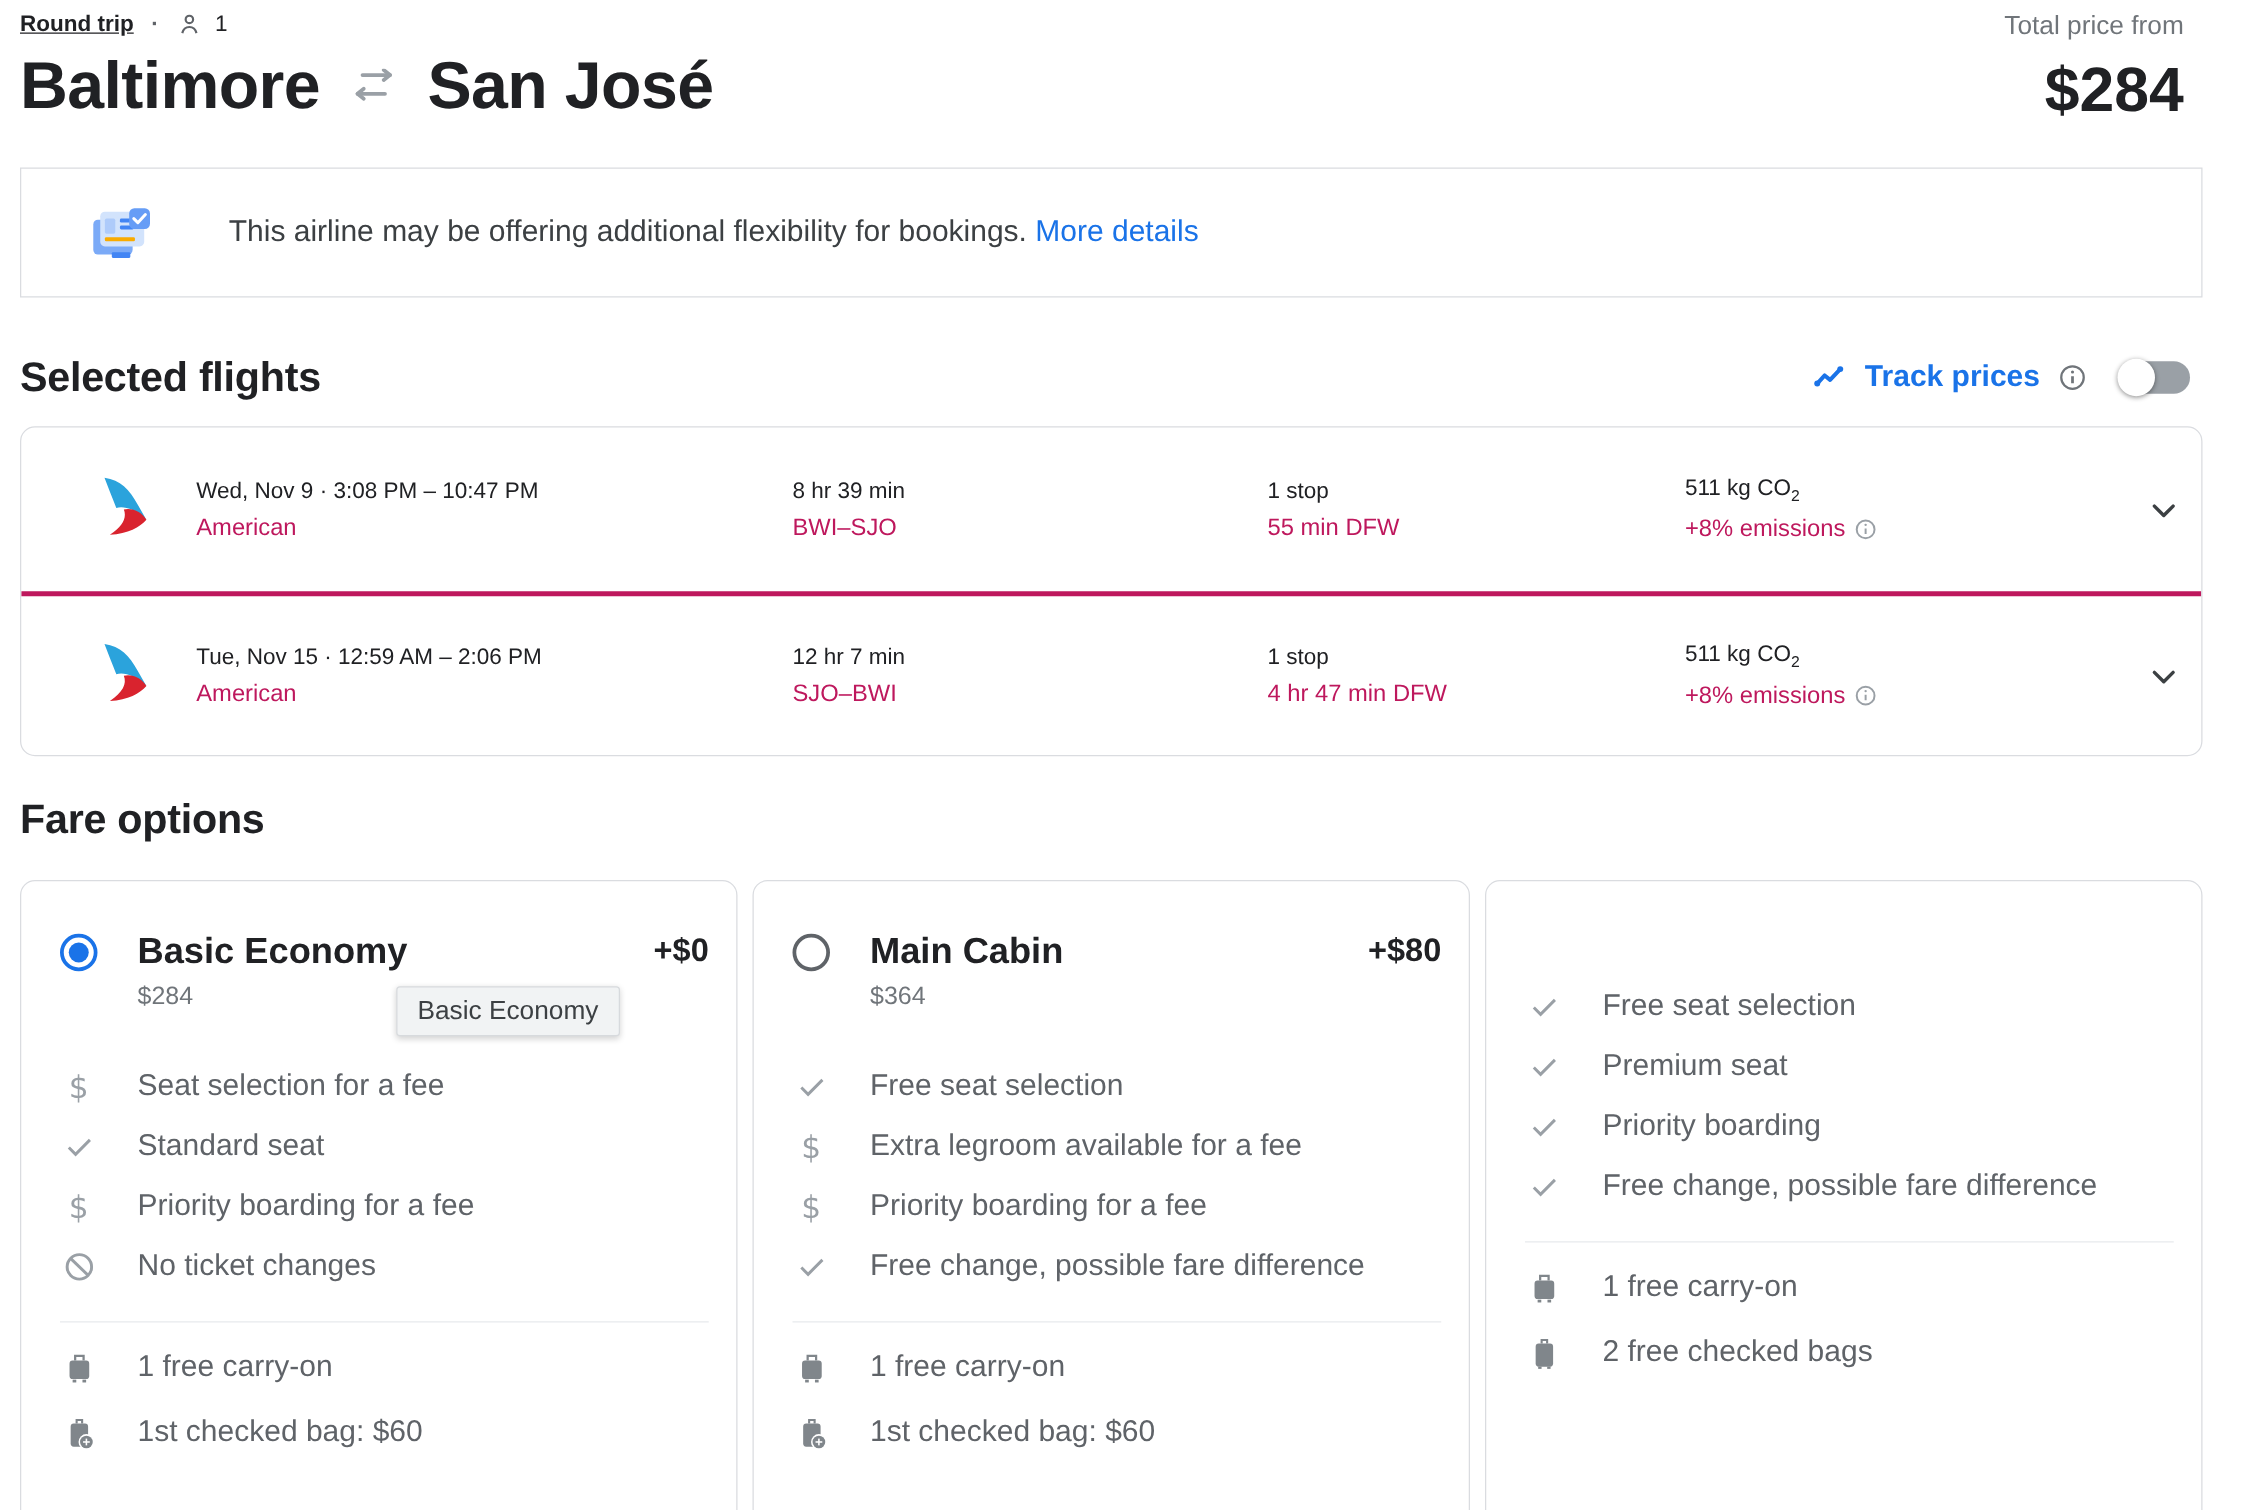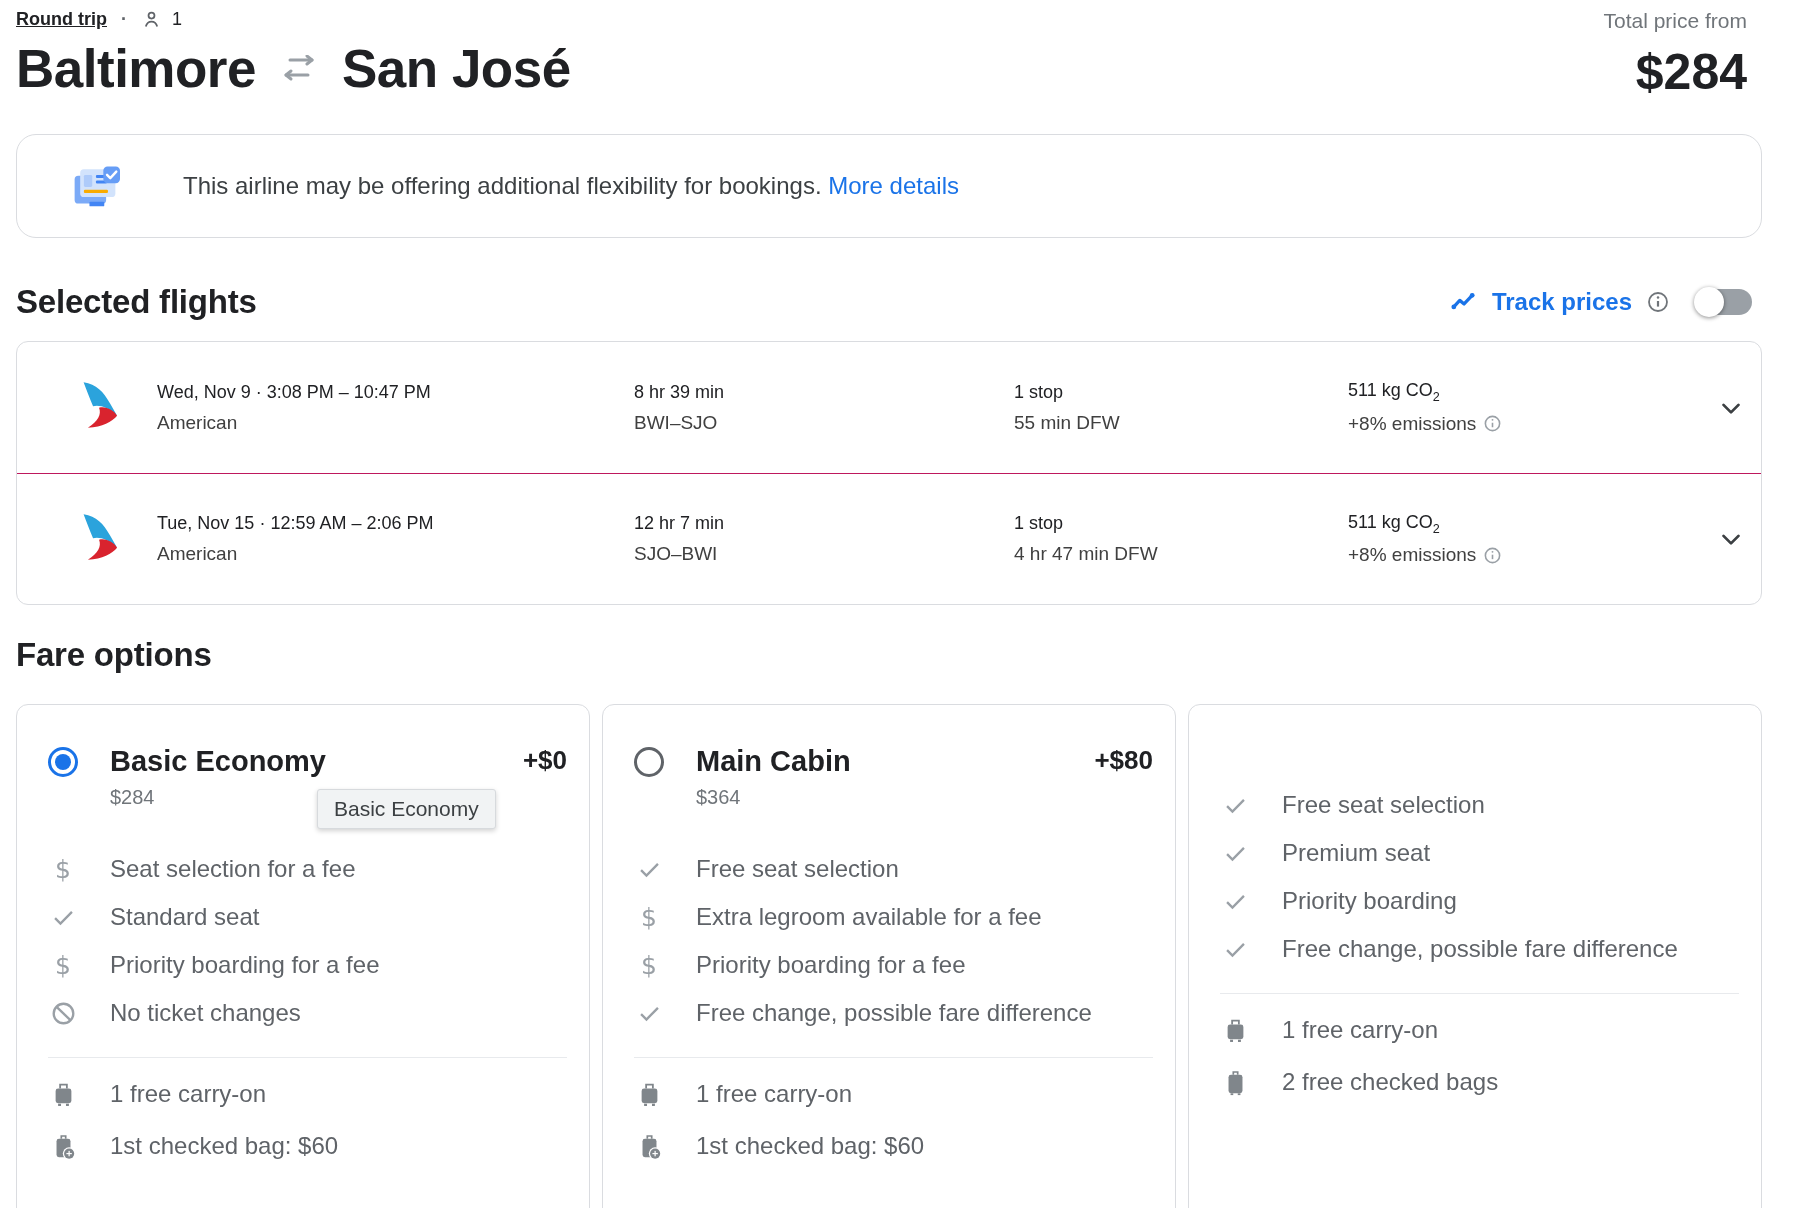--- a/index.html
+++ b/index.html
@@ -14,41 +14,41 @@
   .trip-type { font-weight:700; color:#202124;text-decoration:underline; }
   .meta-dot { color:#5f6368; font-weight:700; padding:0 4px; }
   .pax { font-size:18px; color:#202124; }
   .route-title { display:flex; align-items:center; gap:22px; margin-top:8px; font-size:53px; font-weight:700; letter-spacing:-0.5px; color:#202124; }
   .swap-ic { margin-top:6px; }
   .price-block { position:absolute; top:9px; right:15px; text-align:right; }
   .price-label { font-size:21px; color:#70757a; }
   .price-big { font-size:50px; font-weight:700; color:#202124; margin-top:10px; }
 
   
-  .flex-banner { margin-top:35px; height:104px; border:1px solid #dadce0; border-radius:20px; display:flex; align-items:center; }
+  .flex-banner { margin-top:35px; height:104px; border:1px solid #dadce0; border-radius:0; display:flex; align-items:center; }
   .flex-banner .b-icon { margin-left:52px; flex:none; }
   .flex-banner p { margin-left:62px; font-size:24px; color:#3c4043; }
   .flex-banner a { color:#1a73e8; text-decoration:none; font-weight:500; cursor:pointer; }
 
   
   .section-head { margin-top:45px; display:flex; align-items:center; justify-content:space-between; }
   h2.sec { font-size:33px; font-weight:700; color:#202124; letter-spacing:-0.2px; }
   .track-row { display:flex; align-items:center; gap:14px; margin-right:10px; }
   .track-label { font-size:24px; font-weight:700; color:#1a73e8; cursor:pointer; }
   .toggle { position:relative; width:58px; height:30px; margin-left:10px; cursor:pointer; }
   .toggle .track { position:absolute; right:0; top:2px; width:48px; height:26px; border-radius:13px; background:#9aa0a6; }
   .toggle .knob { position:absolute; left:0; top:0; width:30px; height:30px; border-radius:50%; background:#fff; box-shadow:0 1px 4px rgba(0,0,0,.45); }
 
   
   .flights-card { margin-top:20px; border:1px solid #dadce0; border-radius:12px; overflow:hidden; }
   .flight-row { display:grid; grid-template-columns:140px 477px 380px 334px 1fr 60px; align-items:center; min-height:131px; cursor:pointer; }
-  .flight-row + .flight-row { border-top:1px solid #be185d; }
+  .flight-row + .flight-row { border-top:4px solid #be185d; }
   .logo-cell { padding-left:58px; }
   .f-primary { font-size:18px; color:#202124; }
-  .f-secondary { font-size:19px; color:#404040; margin-top:9px; display:flex; align-items:center; gap:7px; }
+  .f-secondary { font-size:19px; color:#be185d; margin-top:9px; display:flex; align-items:center; gap:7px; }
   .f-primary sub { font-size:70%; }
   .chev-cell { display:flex; justify-content:center; }
 
   
   .fares-head { margin-top:31px; }
   .fare-cards { margin-top:30px; display:grid; grid-template-columns:repeat(3,1fr); gap:12px; }
   .fare-card { position:relative; height:516px; border:1px solid #dadce0; border-radius:12px; padding:40px 22px 20px 31px; background:#fff; cursor:pointer; }
   .fare-head { display:flex; align-items:flex-start; }
   .radio { flex:none; width:30px; height:30px; border-radius:50%; border:3px solid #5f6368; margin-top:2px; cursor:pointer; position:relative; }
   .radio.sel { border-color:#1a73e8; }

